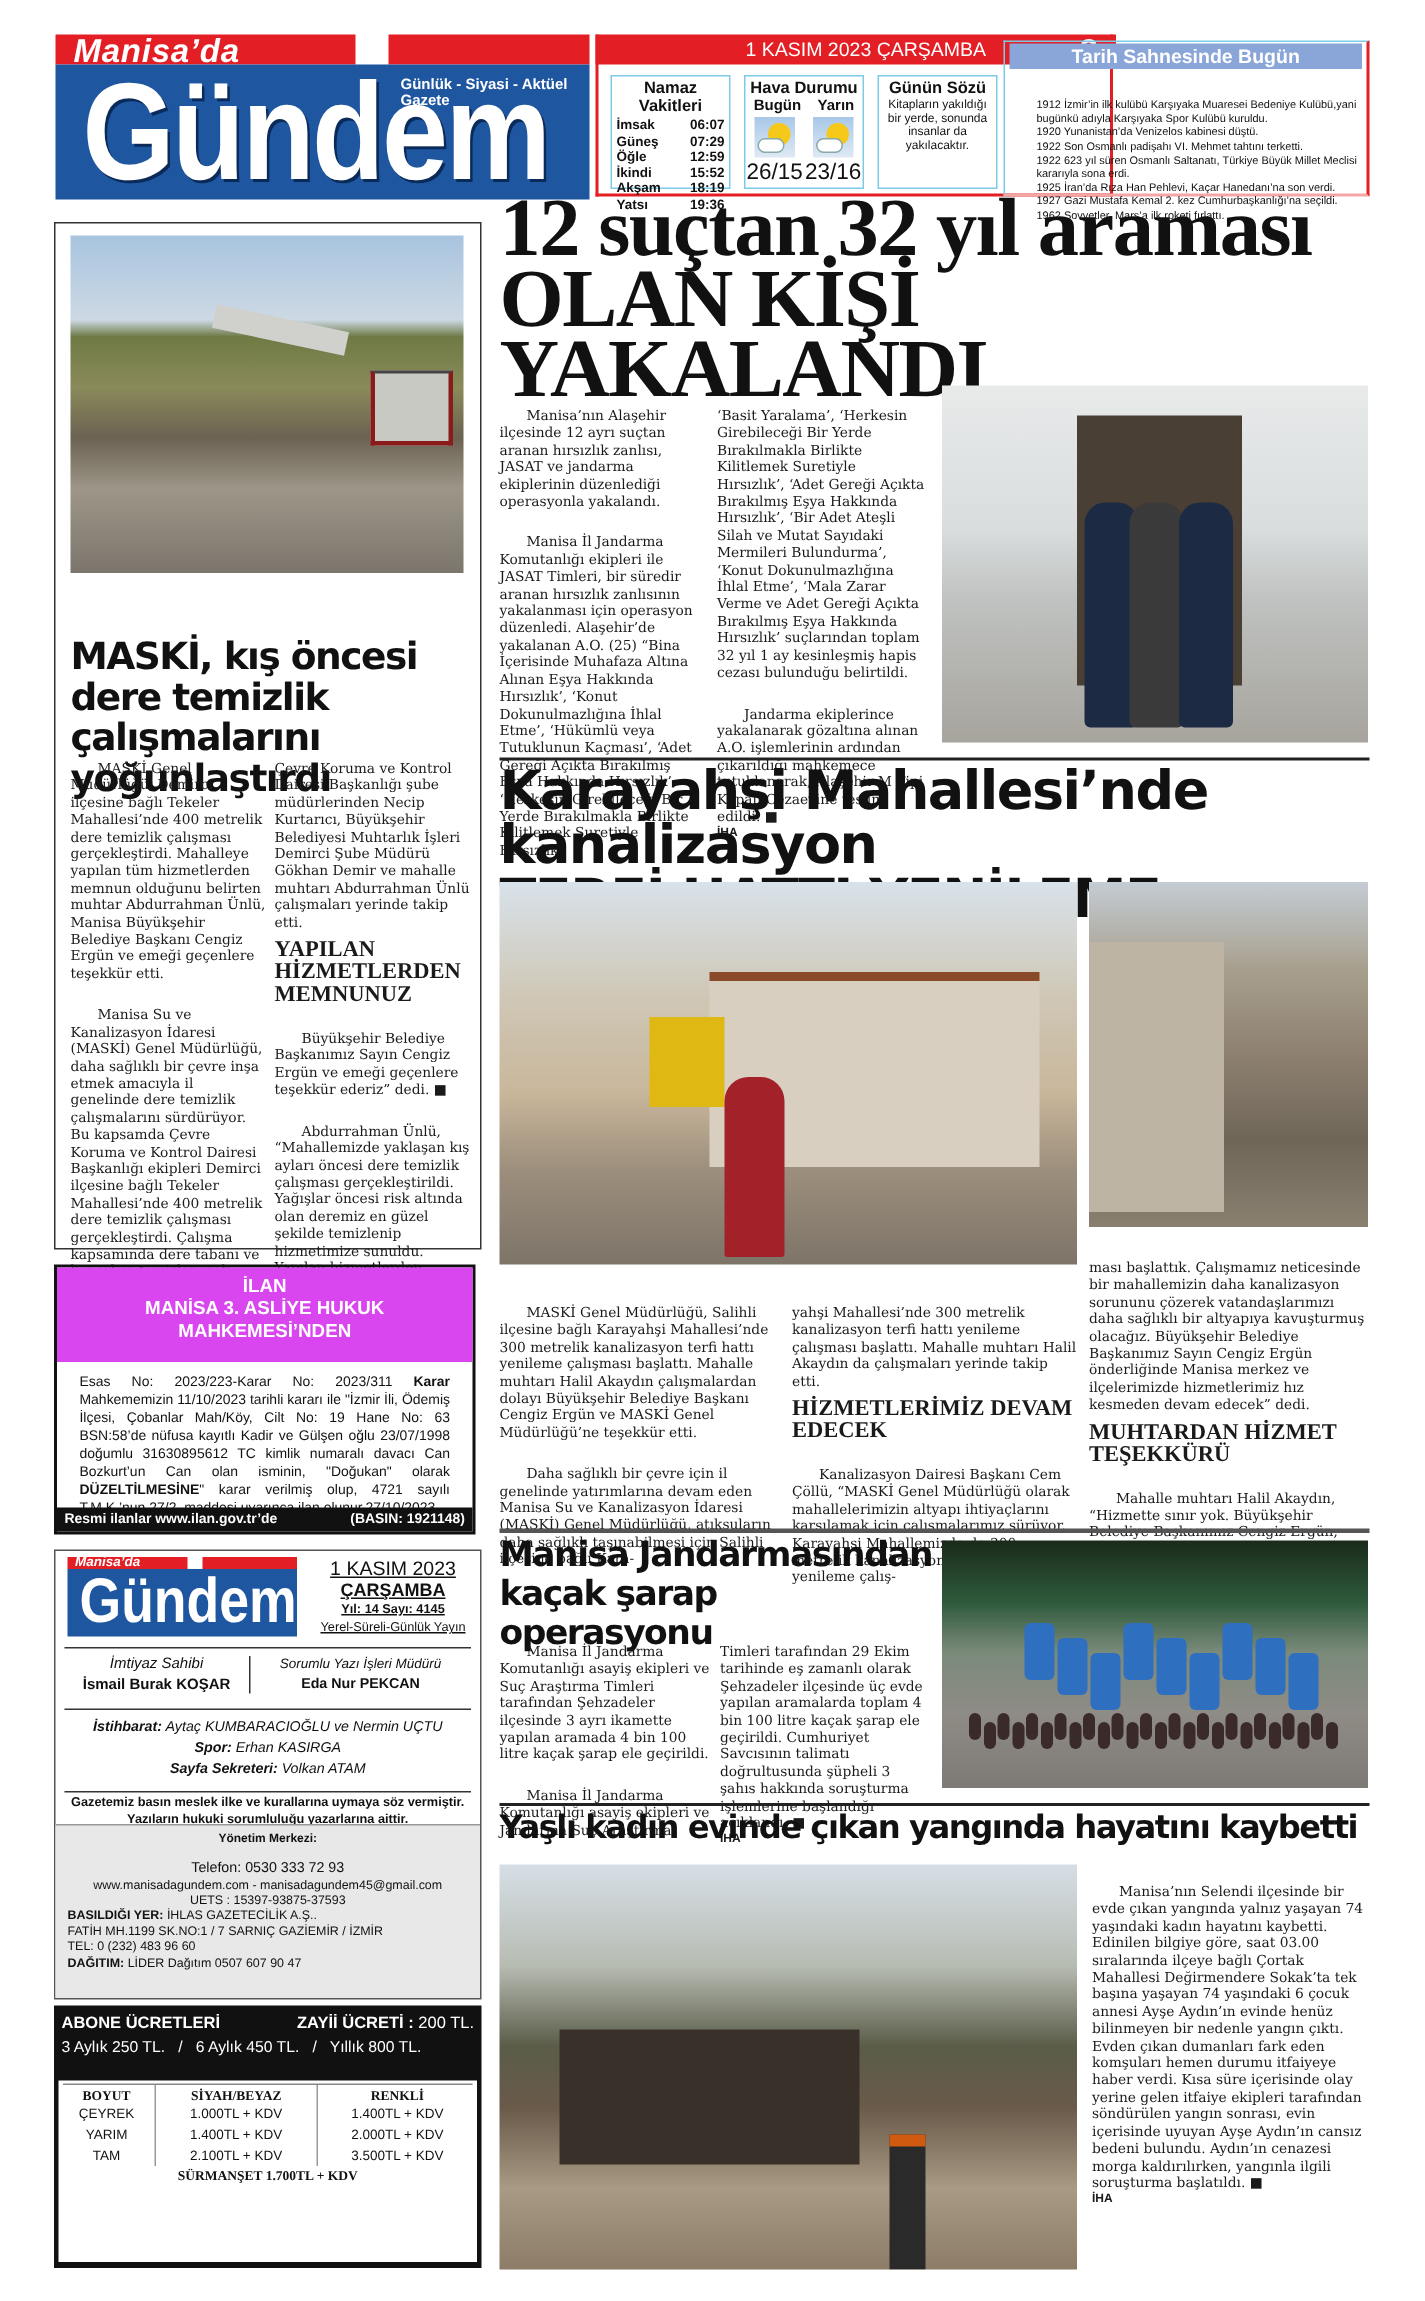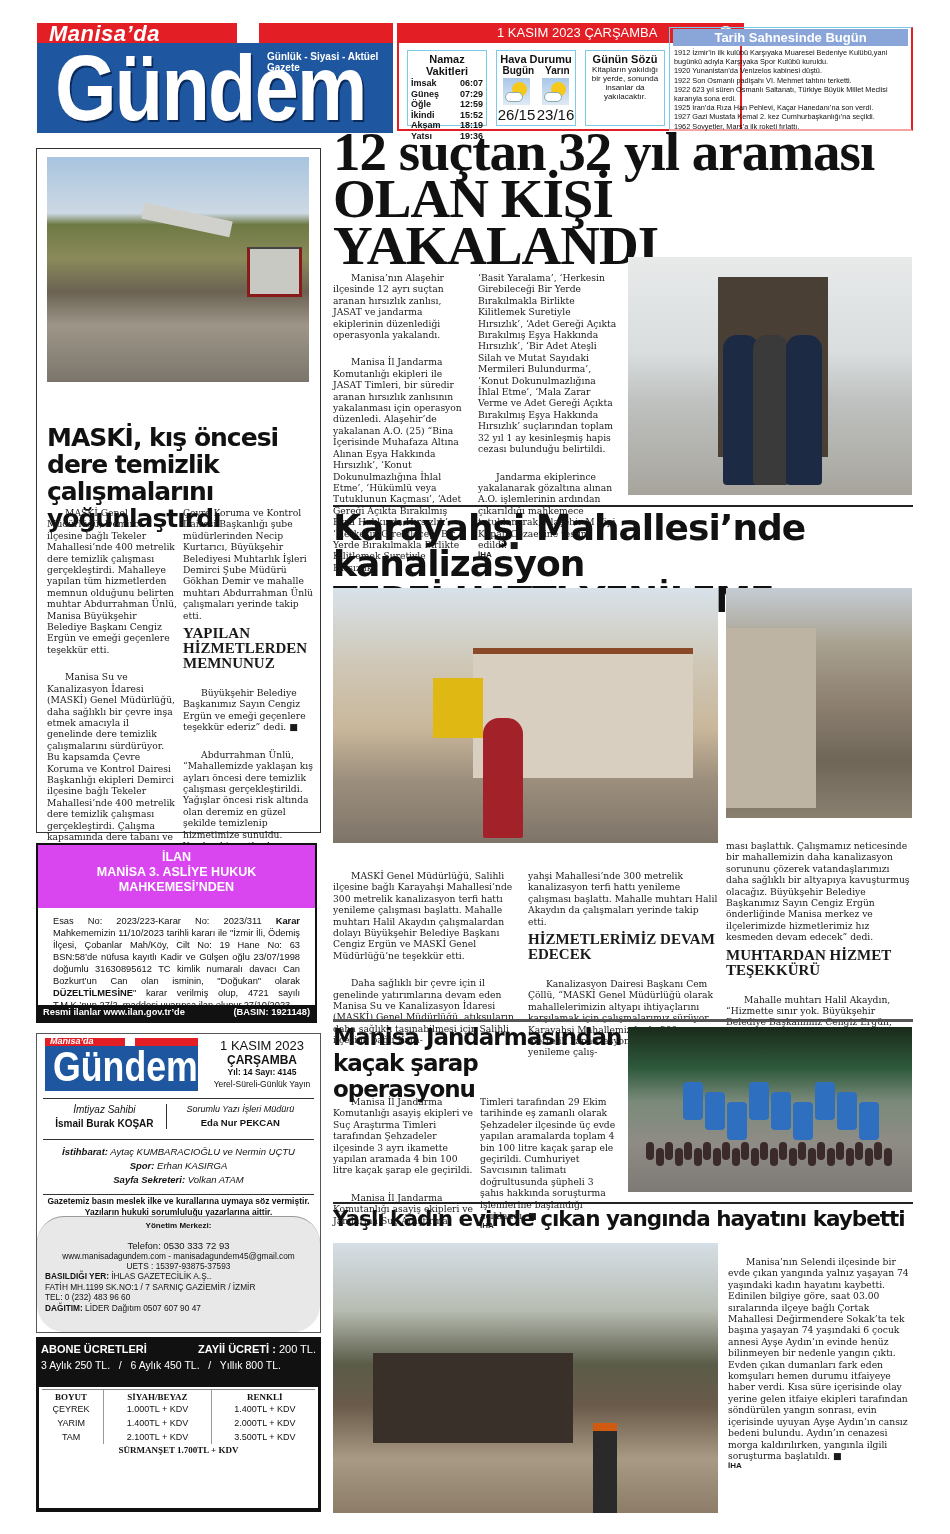--- a/index.html
+++ b/index.html
@@ -32,21 +32,21 @@
   #hava .icons { display:flex; justify-content:space-around; margin-top:2px; }
   #hava .wicon { width:27px; height:27px; background:linear-gradient(#a8c8e8,#dfe9f4); position:relative; }
   #hava .wicon .sun { position:absolute; right:3px; top:4px; width:15px; height:15px; border-radius:50%; background:#f5c81a; }
   #hava .wicon .cloud { position:absolute; left:2px; bottom:3px; width:18px; height:10px; border-radius:6px; background:#fff; border:1px solid #8aa; }
   #hava .temps { display:flex; justify-content:space-around; font: 15px "Liberation Sans", sans-serif; margin-top:1px; }
   #soz { left:186px; width:80px; }
   #soz p { font: 8px/9px "Liberation Sans", sans-serif; text-align:center; margin-top:0; padding:0 4px; }
 
   #tarih { left: 669px; top: 27px; width: 244px; height: 104px; border: 1.5px solid #7ccbe6; border-right: 2px solid #e31e24; border-bottom:2px solid #f4a6a6; }
   #tarih .hdr { background:#8aa5d8; color:#fff; font: bold 13px/17px "Liberation Sans", sans-serif; text-align:center; margin:1px 3px; }
-  #tarih ul { list-style:none; font: 7.3px/9.2px "Liberation Sans", sans-serif; padding:1px 4px; }
+  #tarih ul { list-style:none; font: 7.3px/9.2px "Liberation Sans", sans-serif; padding:18px 4px;margin-left:17px; }
 
   
   .photo { position:absolute; overflow:hidden; }
   .ph-excavator { background: linear-gradient(180deg,#a8c4df 0%,#cdd9e4 25%,#6e7a44 30%,#8a8a5a 45%,#6b6252 60%,#9d9688 75%,#7b756c 100%); }
   .ph-excavator .arm { position:absolute; left:95px; top:55px; width:90px; height:16px; background:#d0d0cc; transform:rotate(12deg); }
   .ph-excavator .cab { position:absolute; left:200px; top:90px; width:55px; height:50px; background:#c9c9c3; border:3px solid #8a1b1b; border-top:2px solid #444; }
   .ph-jandarma { background: linear-gradient(180deg,#e8eaea 0%,#d9ddde 40%,#bfc2c0 60%,#a7a49d 100%); }
   .ph-jandarma .door { position:absolute; left:90px; top:20px; width:110px; height:180px; background:#4a3f35; }
   .ph-jandarma .p { position:absolute; bottom:10px; width:36px; height:150px; background:#1d2a44; border-radius:14px 14px 4px 4px; }
   .ph-street { background: linear-gradient(180deg,#d8e2ea 0%,#cfc7b6 30%,#c9b79b 55%,#9d8f7d 75%,#7d7468 100%); }
@@ -79,24 +79,24 @@
   #ilan .foot { background:#111; color:#fff; font: bold 9.3px/15px "Liberation Sans", sans-serif; display:flex; justify-content:space-between; padding:0 5px; height:16px; }
 
   
   #kunye { left:36px; top:1033px; width:285px; height:300px; border:1.5px solid #555; }
   #kunye .minilogo { position:absolute; left:8px; top:4px; width:153px; height:53px; }
   #kunye .minilogo .r1 { position:absolute; left:0; top:0; width:80px; height:8px; background:#e31e24; }
   #kunye .minilogo .r2 { position:absolute; left:90px; top:0; width:63px; height:8px; background:#e31e24; }
   #kunye .minilogo .bl { position:absolute; left:0; top:8px; width:153px; height:45px; background:#1e56a0; }
   #kunye .minilogo .s { position:absolute; left:5px; top:-2px; color:#fff; font: italic 900 9px "Liberation Sans", sans-serif; }
   #kunye .minilogo .g { position:absolute; left:8px; top:7px; color:#fff; font: 900 42px/44px "Liberation Sans", sans-serif; transform:scaleX(0.85); transform-origin:left top; }
-  #kunye .dt { position:absolute; left:170px; top:4px; width:110px; text-align:center; font-family:"Liberation Sans", sans-serif; }
+  #kunye .dt { position:absolute; left:170px; top:4px; width:110px; text-align:center; font-family:"Liberation Sans", sans-serif;text-decoration:underline; }
   .k-row { position:absolute; left:6px; right:6px; font-family:"Liberation Sans", sans-serif; text-align:center; }
   .k-line { position:absolute; left:6px; right:6px; height:1px; background:#333; }
-  #kunye .gray { position:absolute; left:0; right:0; top:182px; bottom:0; background:#e8e8e8; border-top:1px solid #999; font-family:"Liberation Sans", sans-serif;border-radius:27px; }
+  #kunye .gray { position:absolute; left:0; right:0; top:182px; bottom:0; background:#e8e8e8; border-top:1px solid #999; font-family:"Liberation Sans", sans-serif; }
 
   
   #abone { left:36px; top:1337px; width:285px; height:175px; background:#111; color:#fff; font-family:"Liberation Sans", sans-serif; }
   #abone .inner { position:absolute; left:3px; right:3px; top:50px; bottom:4px; background:#fff; color:#111; }
   #abone table { border-collapse:collapse; width:100%; font: 9px/14px "Liberation Sans", sans-serif; }
   #abone th { font: bold 9px "Liberation Serif", serif; padding-top:2px; }
   #abone td, #abone th { text-align:center; }
   #abone td.mid, #abone th.mid { border-left:1px solid #999; border-right:1px solid #999; }
 </style>
 </head>

